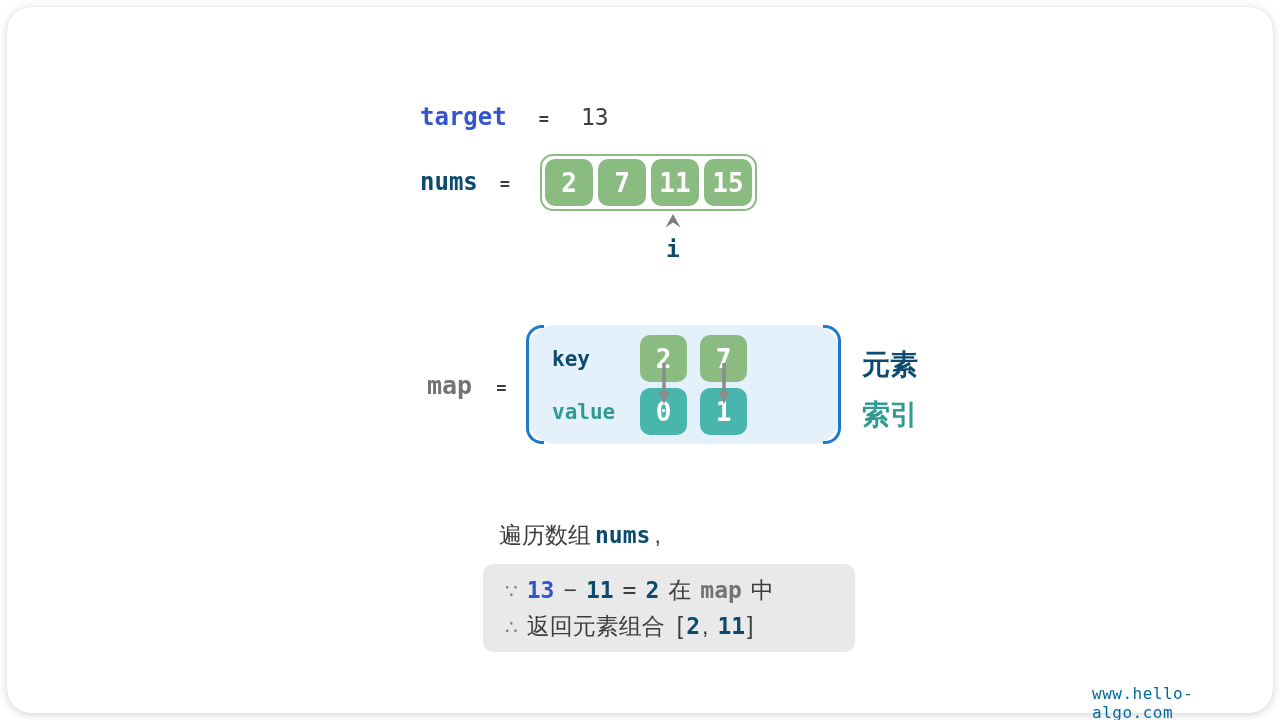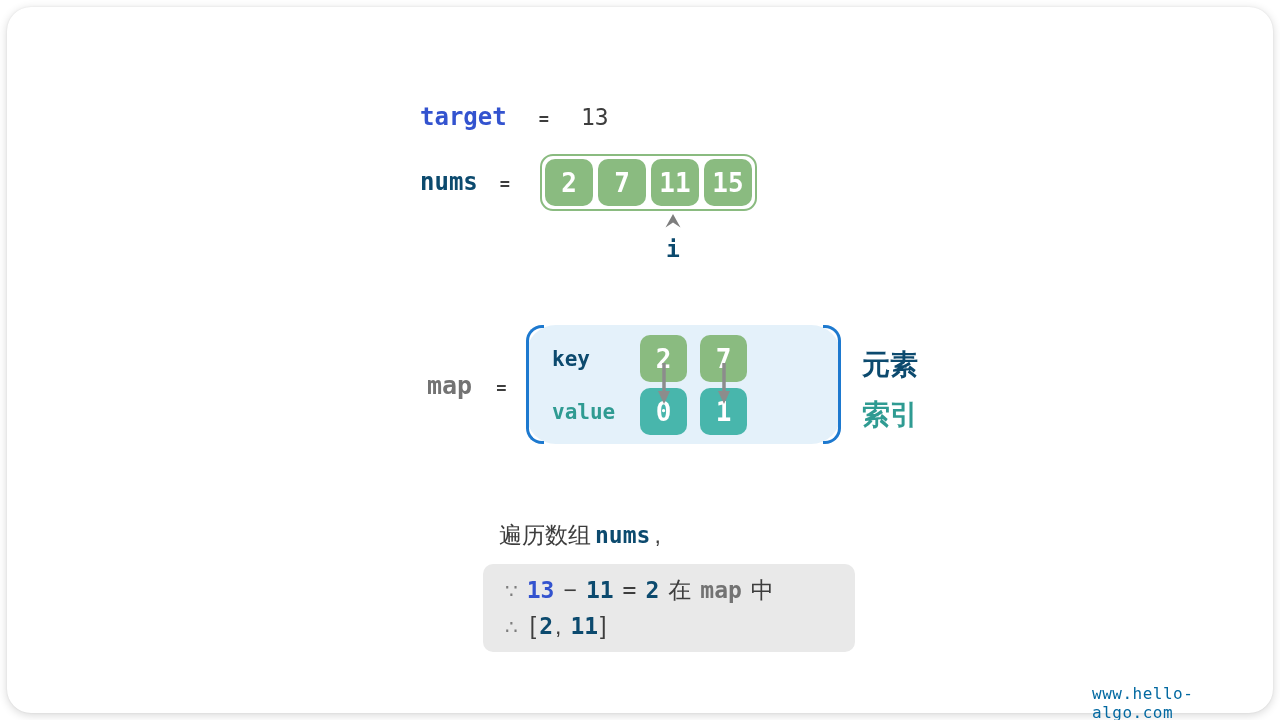--- a/index.html
+++ b/index.html
@@ -205,20 +205,21 @@
         <span class="dark">−</span>
         <span class="mono greentx b">11</span>
         <span class="mono dark">=</span>
         <span class="mono greentx b">2</span>
         <span class="dark">在</span>
         <span class="mono cyan b">map</span>
         <span class="dark">中</span>
       </div>
       <div class="concl-line">
         <span class="concl-sym">∴</span>
+        <span class="dark">返回元素组合</span>
         <span class="dark" style="margin-left:3px;">[</span>
         <span class="mono greentx b" style="margin-left:-6px;">2</span>
         <span class="dark" style="margin-left:-7px;">,</span>
         <span class="mono greentx b">11</span>
         <span class="dark" style="margin-left:-7px;">]</span>
       </div>
     </div>
 
     <div class="abs mono watermark">www.hello-algo.com</div>
 

